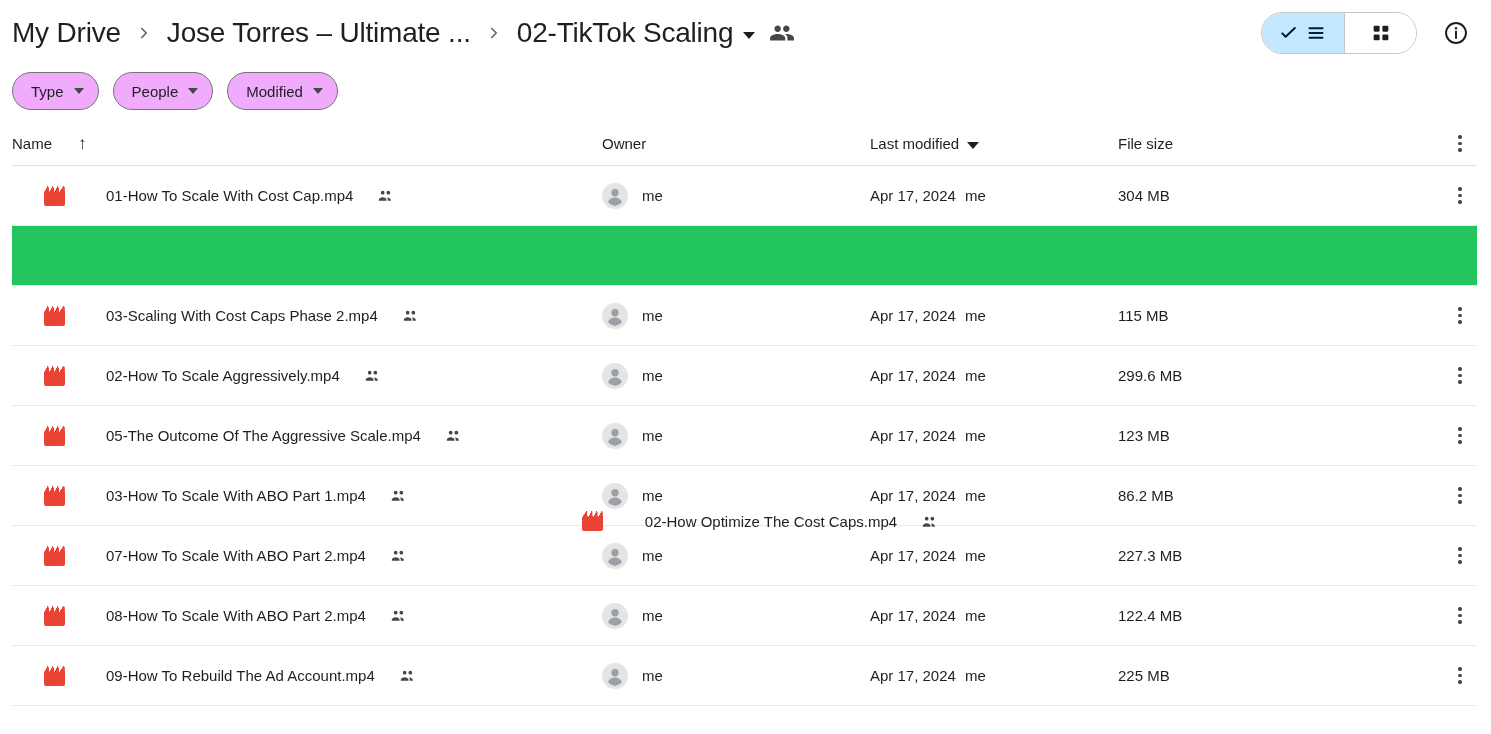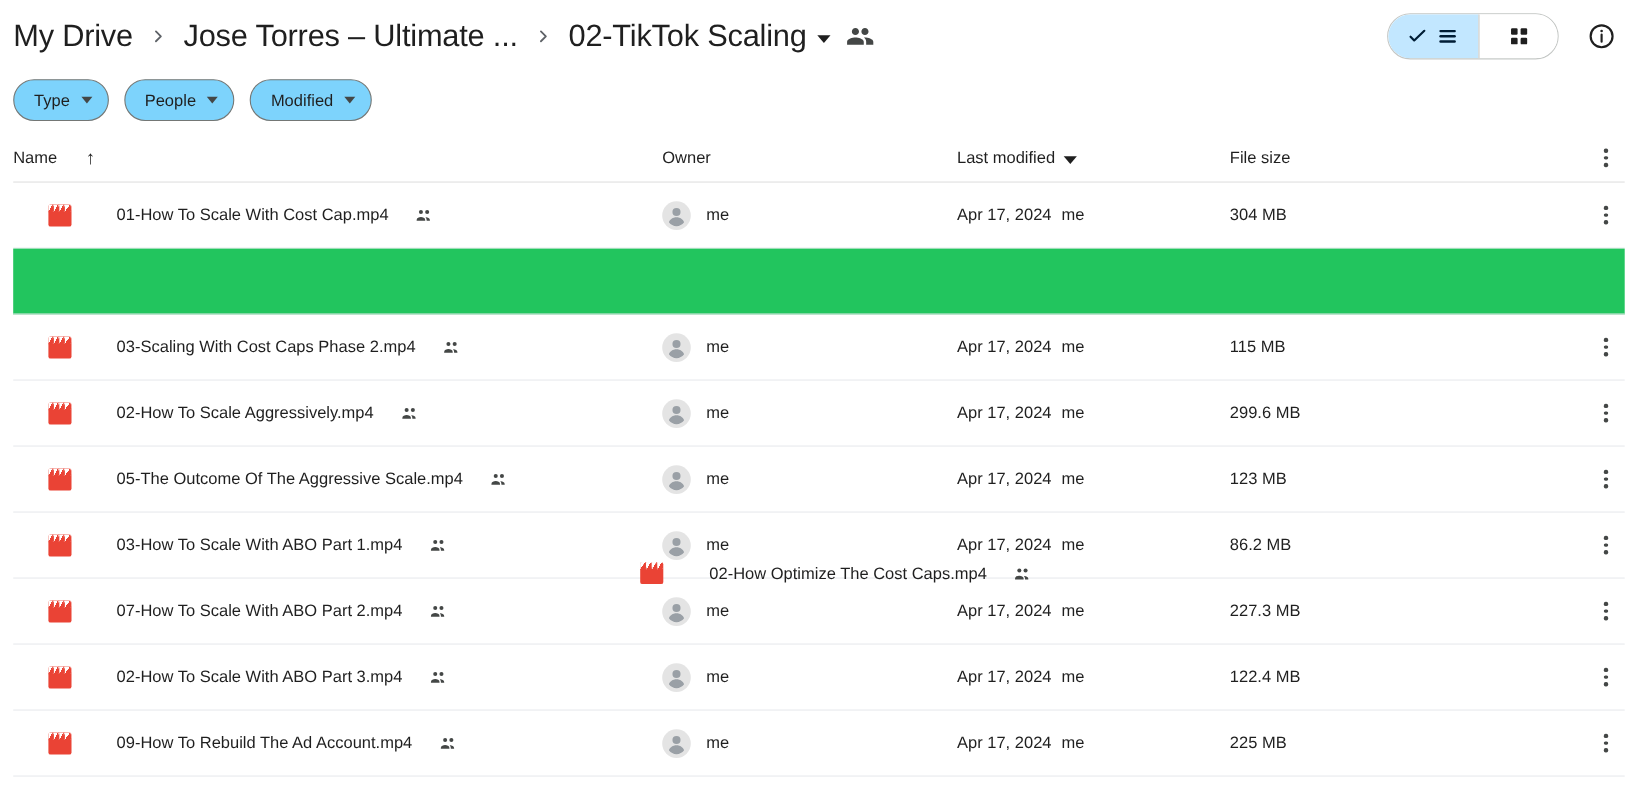--- a/index.html
+++ b/index.html
@@ -53,21 +53,21 @@
     display: flex; align-items: center; justify-content: center;
     border-radius: 50%; cursor: pointer;
   }
 
   
   .filters { display: flex; gap: 14px; padding: 6px 0 0 12px; height: 56px; }
   .chip {
     display: flex; align-items: center; gap: 10px;
     height: 38px; padding: 0 14px 0 18px;
     border: 1px solid #747775; border-radius: 19px;
-    font-size: 15px; color: #1f1f1f; cursor: pointer; background: #7dd3fc;
+    font-size: 15px; color: #1f1f1f; cursor: pointer; background: #f0abfc;
   }
   .chip .tri {
     width: 0; height: 0; border-left: 5px solid transparent;
     border-right: 5px solid transparent; border-top: 6px solid #444746;
   }
 
   
   .table { padding: 0 14px 0 12px; }
   .col-name { flex: 0 0 590px; display: flex; align-items: center; }
   .col-owner { flex: 0 0 268px; display: flex; align-items: center; }
@@ -652,21 +652,21 @@
       <span class="file-icon">
         <span class="clap">
               <span class="clap-teeth">
                 <i></i>
                 <i></i>
                 <i></i>
                 <i></i>
               </span>
             </span>
       </span>
-      <span class="fname">02-How To Scale With ABO Part 3.mp4</span>
+      <span class="fname">08-How To Scale With ABO Part 2.mp4</span>
       <span class="share-mini">
         <svg width="17" height="17" viewBox="0 0 24 24" fill="#444746">
           <circle cx="8" cy="8" r="2.6"></circle>
               <circle cx="16" cy="8" r="2.6"></circle>
           <path d="M2.5 18.2c0-2.3 3.1-3.6 5.5-3.6s5.5 1.3 5.5 3.6v1.2h-11z"></path>
           <path d="M14.6 14.9c1.9.35 4.9 1.4 4.9 3.3v1.2h-4.2v-1.2c0-1.35-.55-2.45-1.4-3.3z"></path>
         </svg>
       </span>
     </div>
 

